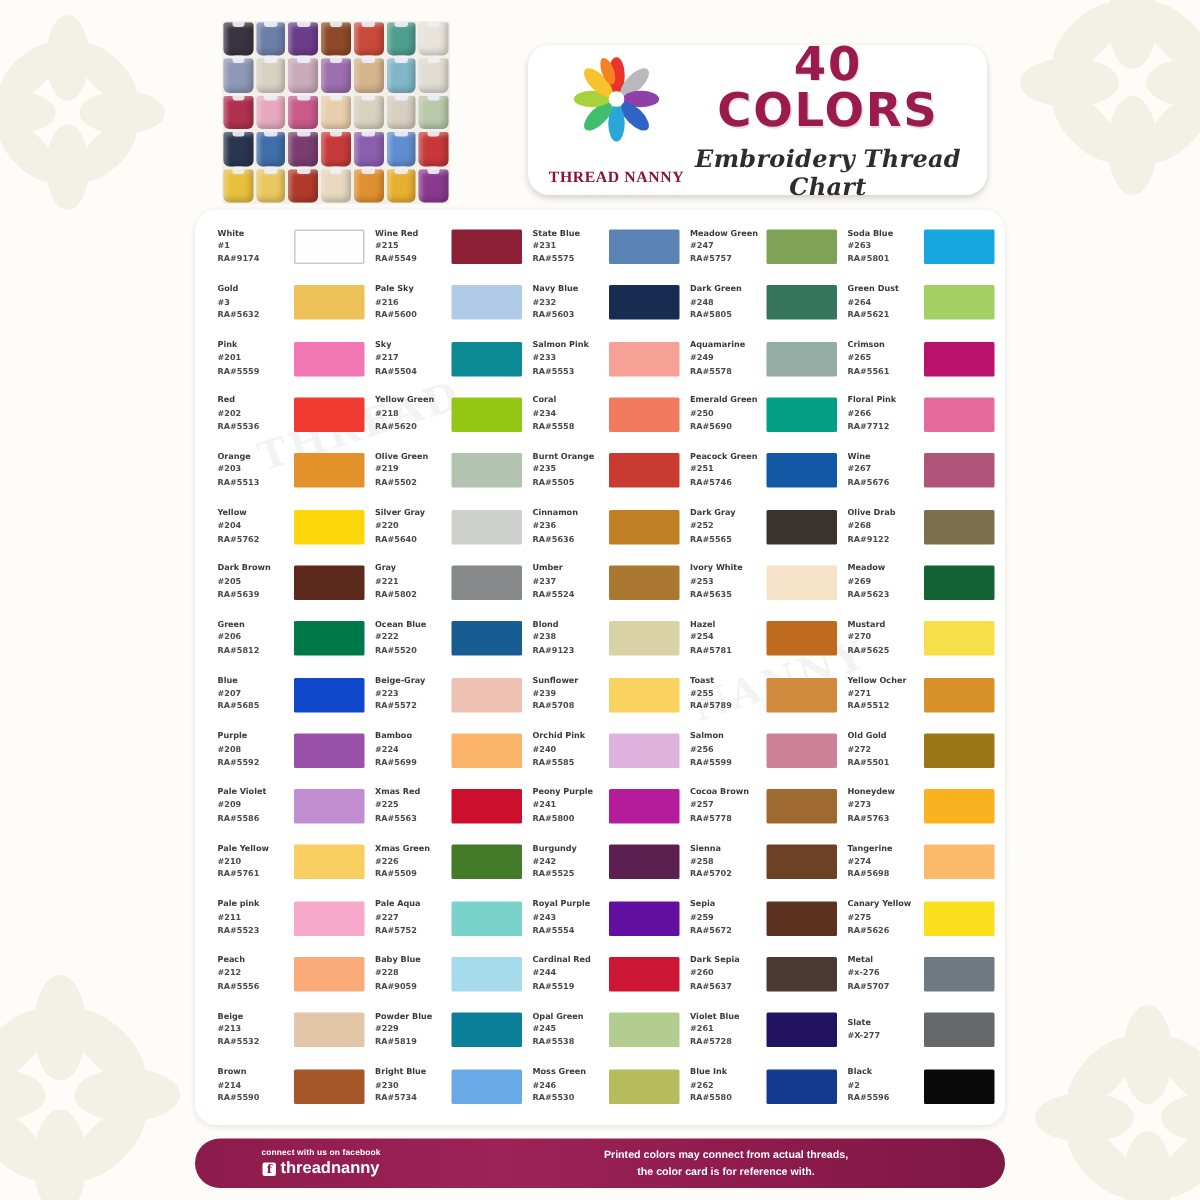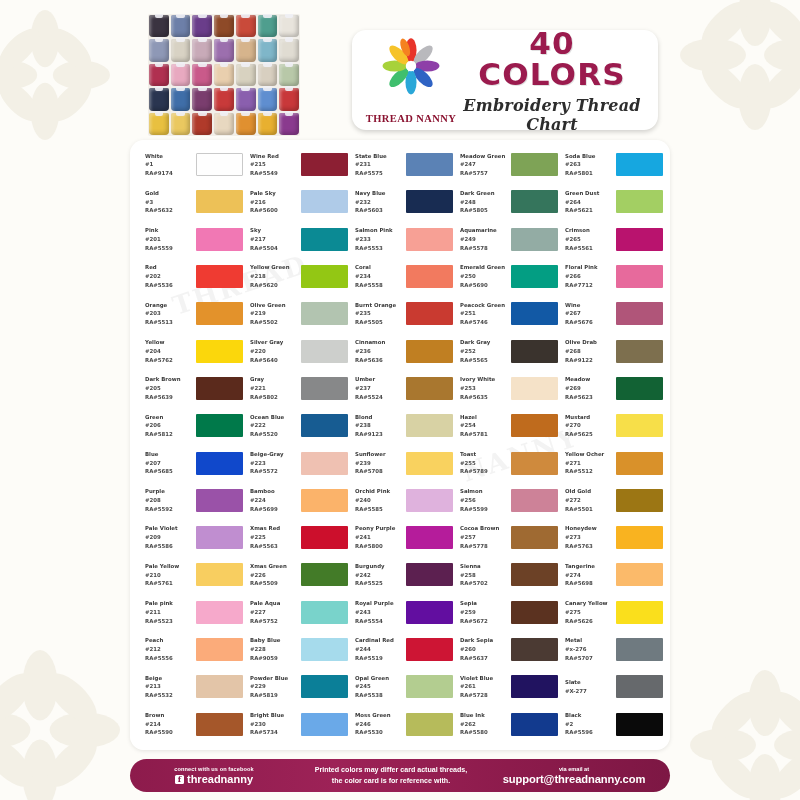--- a/index.html
+++ b/index.html
@@ -924,22 +924,18 @@
 
   <div class="footer">
     <div class="fb-block">
       <div class="fb-top">connect with us on facebook</div>
       <div class="fb-bot">
         <span class="fb-icon">f</span>
         <span>threadnanny</span>
       </div>
     </div>
     <div class="disclaimer">
-      <div>Printed colors may differ card actual threads,</div>
+      <div>Printed colors may connect from actual threads,</div>
       <div>the color card is for reference with.</div>
     </div>
-    <div class="email-block">
-      <div class="em-top">via email at</div>
-      <div class="em-bot">support@threadnanny.com</div>
-    </div>
   </div>
 
 </div>
 
 </body></html>

